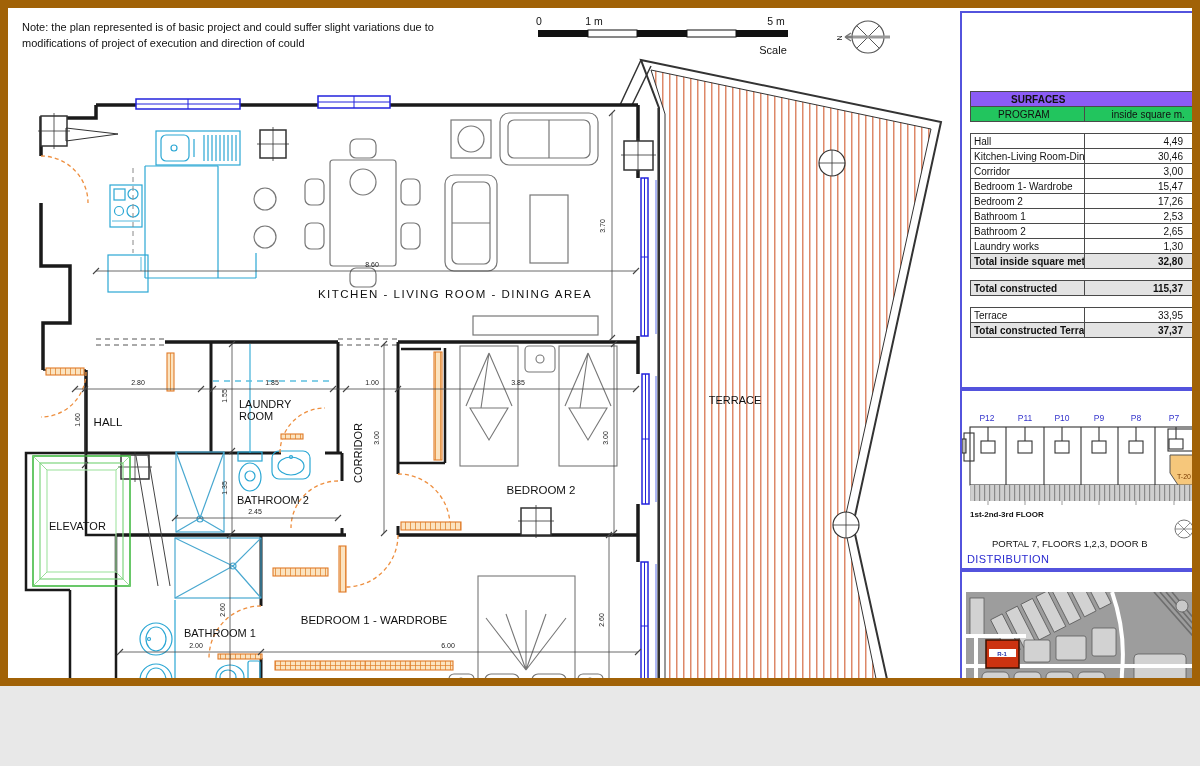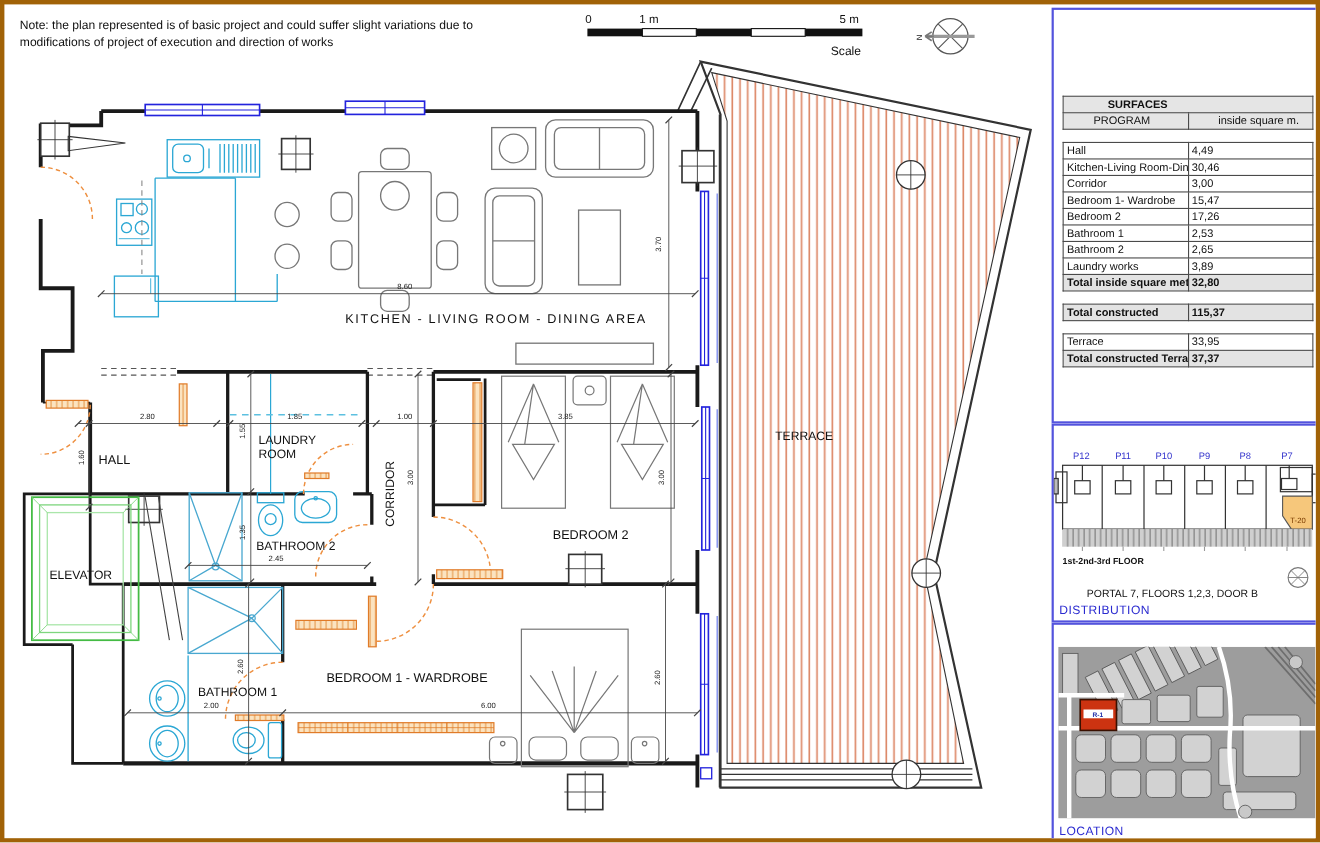--- a/index.html
+++ b/index.html
@@ -1,47 +1,47 @@
 <!DOCTYPE html>
 <html><head>
 <meta charset="utf-8">
 <style>
   html,body{margin:0;padding:0;background:#e8e8e8;}
-  .sheet{position:relative;width:1200px;height:766px;background:#fff;border:4px solid #a16207;
+  .sheet{position:relative;width:1200px;height:686px;background:#fff;border:8px solid #a16207;
          box-sizing:border-box;overflow:hidden;font-family:"Liberation Sans",sans-serif;}
   .note{position:absolute;left:14px;top:12px;width:430px;font-size:11px;line-height:1.45;color:#111;}
   .plan-svg{position:absolute;left:0;top:0;}
   .panel{position:absolute;left:952px;width:246px;border:2px solid #5353dd;background:#fff;box-sizing:border-box;}
   .panel-title{position:absolute;left:5px;bottom:3px;color:#2b2bd0;font-size:11px;letter-spacing:.4px;}
   table.surf{border-collapse:collapse;font-size:10px;color:#111;table-layout:fixed;width:228px;}
   table.surf td{border:1px solid #4a4a4a;padding:1px 3px;height:12px;overflow:hidden;white-space:nowrap;}
-  table.surf td.val{width:66px;padding-right:14px;}
-  table.surf tr.title td{background:#e5e5e5;font-weight:bold;padding-left:40px;}
-  table.surf tr.cols td{background:#e5e5e5;padding-left:27px;}
+  table.surf td.val{width:66px;text-align:right;padding-right:14px;}
+  table.surf tr.title td{background:#8b5cf6;font-weight:bold;padding-left:40px;}
+  table.surf tr.cols td{background:#22c55e;padding-left:27px;}
   table.surf tr.total td{background:#e3e3e3;font-weight:bold;}
   table.surf tr.spacer td{border-left:none;border-right:none;border-top:none;border-bottom:none;height:9px;}
   
   .lbl{font:11.5px "Liberation Sans",sans-serif;fill:#111;}
   .lbl-s{font:11px "Liberation Sans",sans-serif;fill:#111;}
   .dim{font:7px "Liberation Sans",sans-serif;fill:#222;}
   .scl{font:10.5px "Liberation Sans",sans-serif;fill:#111;}
   .portal{font:8.5px "Liberation Sans",sans-serif;fill:#3333cc;}
   .small-blk{font:8px "Liberation Sans",sans-serif;fill:#111;font-weight:bold;}
   .capt{font:9.5px "Liberation Sans",sans-serif;fill:#111;}
   .t20{font:7px "Liberation Sans",sans-serif;fill:#7a3c00;}
   .r1{font:6px "Liberation Sans",sans-serif;fill:#2233aa;font-weight:bold;}
 </style>
 </head>
 <body>
 
 <div class="sheet">
 
   <div class="note">
     <div>Note: the plan represented is of basic project and could suffer slight variations due to</div>
-    <div>modifications of project of execution and direction of works</div>
+    <div>modifications of project of execution and direction of could</div>
   </div>
 
   <svg class="plan-svg" width="948" height="766" viewBox="0 0 948 766">
     <defs>
       <pattern id="terrDeck" width="7" height="8" patternUnits="userSpaceOnUse">
         <rect width="7" height="8" fill="#ffffff"></rect>
         <rect x="3" width="1.5" height="8" fill="#dd8868"></rect>
       </pattern>
       <pattern id="wardStripe" width="5" height="5" patternUnits="userSpaceOnUse">
         <rect width="5" height="5" fill="#fbe3c0"></rect>
@@ -346,21 +346,21 @@
           <tr class="row">
             <td>Bathroom 1</td>
             <td class="val">2,53</td>
           </tr>
           <tr class="row">
             <td>Bathroom 2</td>
             <td class="val">2,65</td>
           </tr>
           <tr class="row">
             <td>Laundry works</td>
-            <td class="val">3,89</td>
+            <td class="val">1,30</td>
           </tr>
           <tr class="total">
             <td>Total inside square meter</td>
             <td class="val">32,80</td>
           </tr>
           <tr class="spacer">
             <td colspan="2"></td>
           </tr>
           <tr class="total">
             <td>Total constructed</td>

